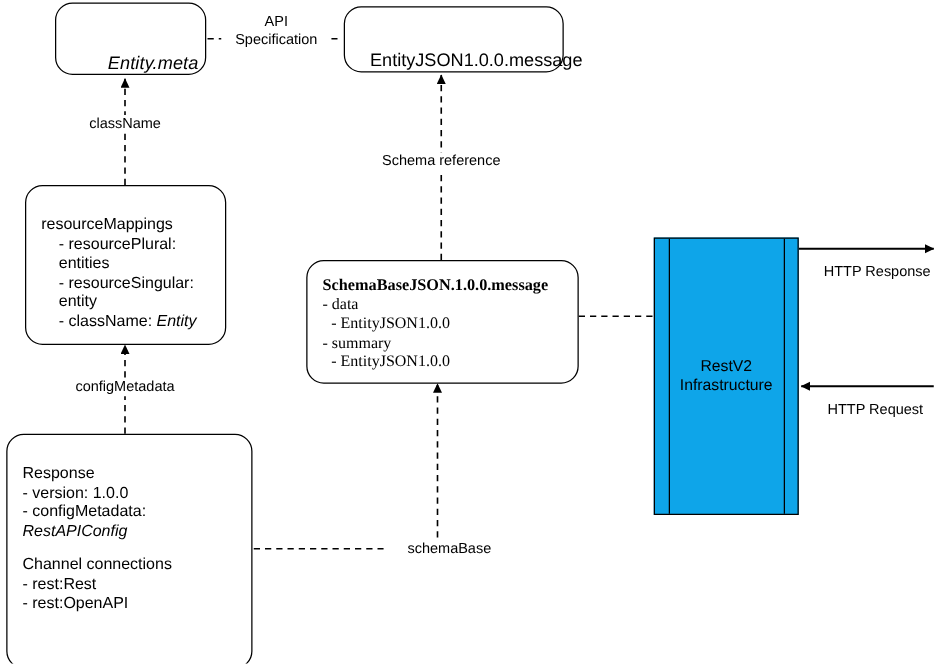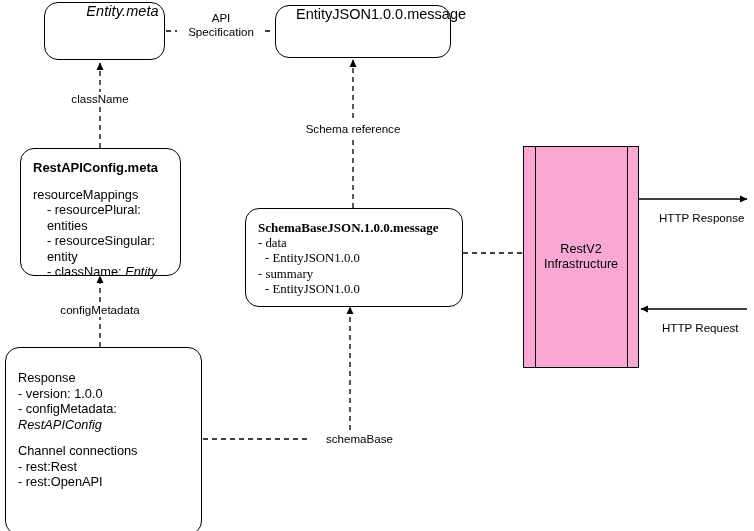--- a/index.html
+++ b/index.html
@@ -26,21 +26,21 @@
   }
   .node {
     position: absolute;
     box-sizing: border-box;
     background: #ffffff;
     border: 1.6px solid #000000;
     border-radius: 14px;
   }
   .node-center {
     display: flex;
-    align-items: flex-start;
+    align-items: flex-end;
     justify-content: center;
     padding-left: 36px;
   }
   .title-italic {
     font-style: italic;
     font-size: 14.5px;
     letter-spacing: 0.1px;
   }
   .title-plain {
     font-size: 14.5px;
@@ -79,21 +79,22 @@
     line-height: 13.5px;
     color: #000000;
     background: #ffffff;
     white-space: nowrap;
     text-align: center;
   }
   .comp-shape {
     position: absolute;
     box-sizing: border-box;
     border: 1.7px solid #000000;
-    background: #f9a8d4;
+    background: #0ea5e9;
+    margin-top: 44px;
   }
   .comp-bar {
     position: absolute;
     top: 0;
     bottom: 0;
     width: 0;
     border-left: 1.7px solid #000000;
   }
   .comp-label {
     position: absolute;
@@ -136,21 +137,20 @@
   <div class="node node-center" style="left:44px; top:2px; width:121px; height:58px;">
     <span class="title-italic">Entity.meta</span>
   </div>
 
   <div class="node node-center" style="left:275px; top:5px; width:176px; height:53px;">
     <span class="title-plain">EntityJSON1.0.0.message</span>
   </div>
 
   <div class="node" style="left:20px; top:148px; width:161px; height:128px;">
     <div class="node-body">
-      <span class="bold-head">RestAPIConfig.meta</span>
       <span class="spacer"></span>
       <span class="line">resourceMappings</span>
       <span class="indent1">- resourcePlural: entities</span>
       <span class="indent1">- resourceSingular: entity</span>
       <span class="indent1"><span>- className: </span><span class="ital">Entity</span></span>
     </div>
   </div>
 
   <div class="node" style="left:245px; top:208px; width:218px; height:99px;font-family:Liberation Serif, serif;">
     <div class="node-body">

